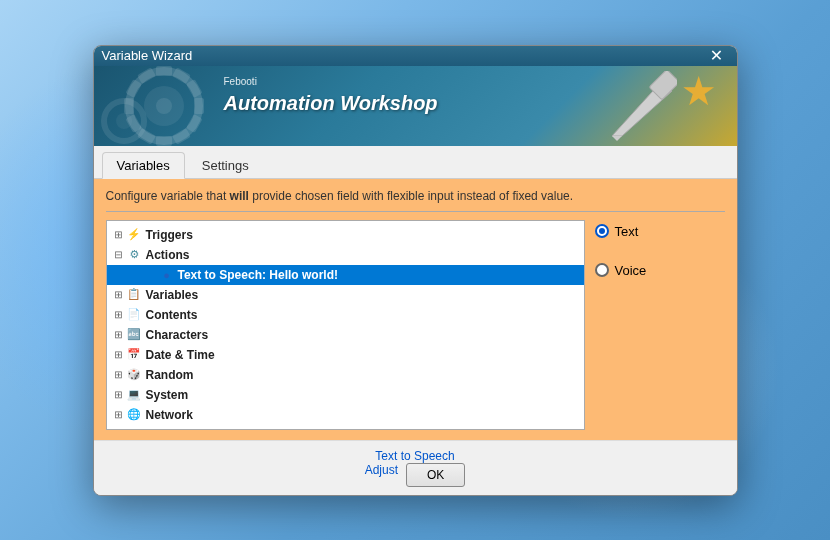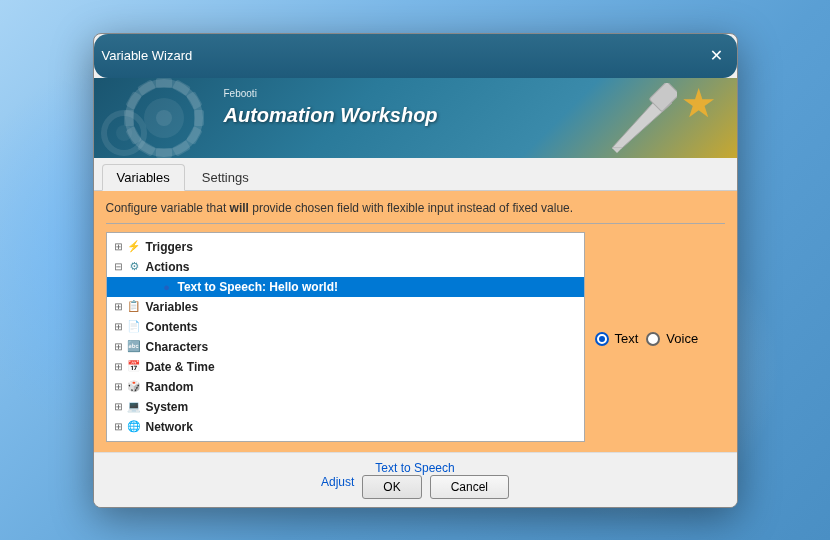--- a/index.html
+++ b/index.html
@@ -44,22 +44,21 @@
       z-index: 10;
     }
 
     
     .title-bar {
       background: linear-gradient(180deg, #2d6b8a 0%, #1e5a7a 100%);
       display: flex;
       align-items: center;
       justify-content: space-between;
       padding: 4px 8px;
-      height: 44px;
-      border-radius: 14px;
+      height: 20px;
     }
     .title-bar-text {
       color: white;
       font-size: 13px;
       font-weight: 400;
     }
     .title-bar-close {
       width: 24px; height: 24px;
       background: transparent;
       border: none;
@@ -195,22 +194,22 @@
       font-size: 11px;
     }
     .tree-label { font-size: 12px; font-weight: bold; }
     .indent1 { padding-left: 4px; }
     .indent3 { padding-left: 36px; }
 
     
     .right-panel {
       width: 130px;
       display: flex;
-      flex-direction: row;
-      gap: 8px;
+      flex-direction: column;
+      gap: 24px;
       padding-top: 4px;
     }
     .radio-item {
       display: flex;
       align-items: center;
       gap: 6px;
       font-size: 13px;
       cursor: pointer;
     }
     .radio-circle {
@@ -407,17 +406,16 @@
         </label>
       </div>
     </div>
   </div>
 
   <div class="bottom-bar">
     <span class="status-text">Text to Speech</span>
     <div class="bottom-right">
       <a class="adjust-link">Adjust</a>
       <button class="btn primary">OK</button>
-      <button class="btn">Cancel</button>
     </div>
   </div>
 
 </div>
 
 </body></html>

